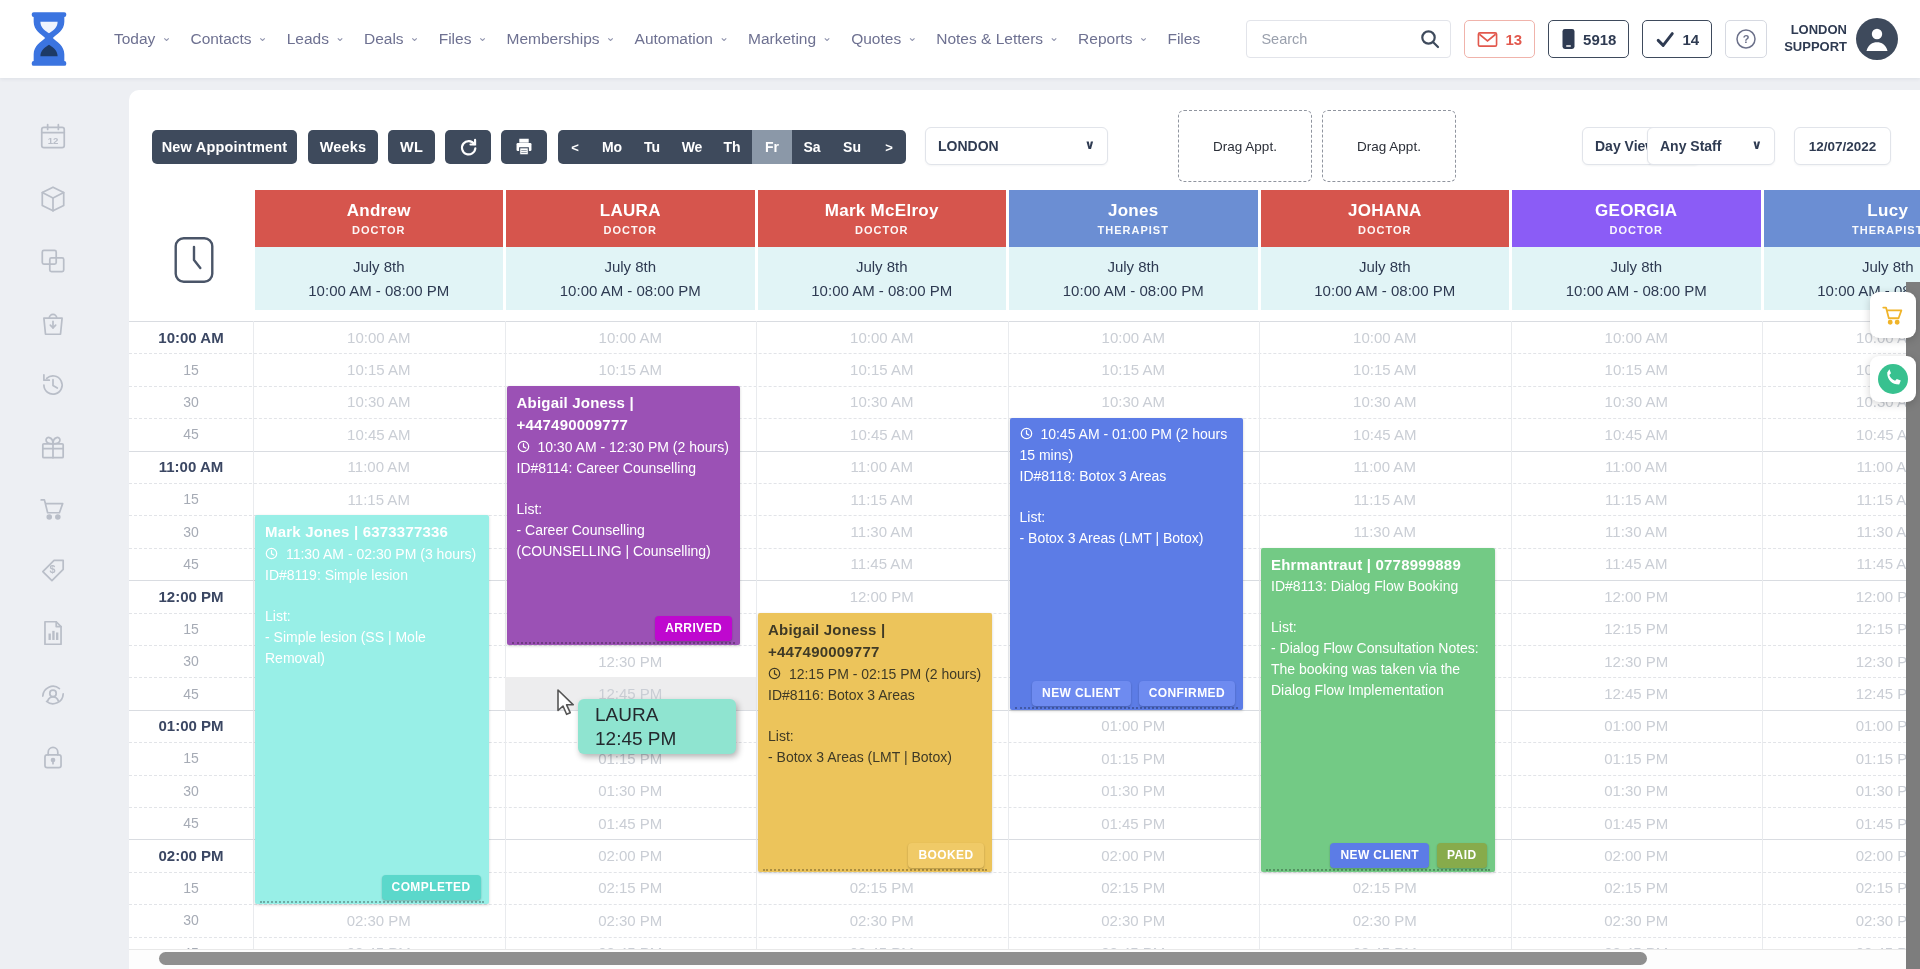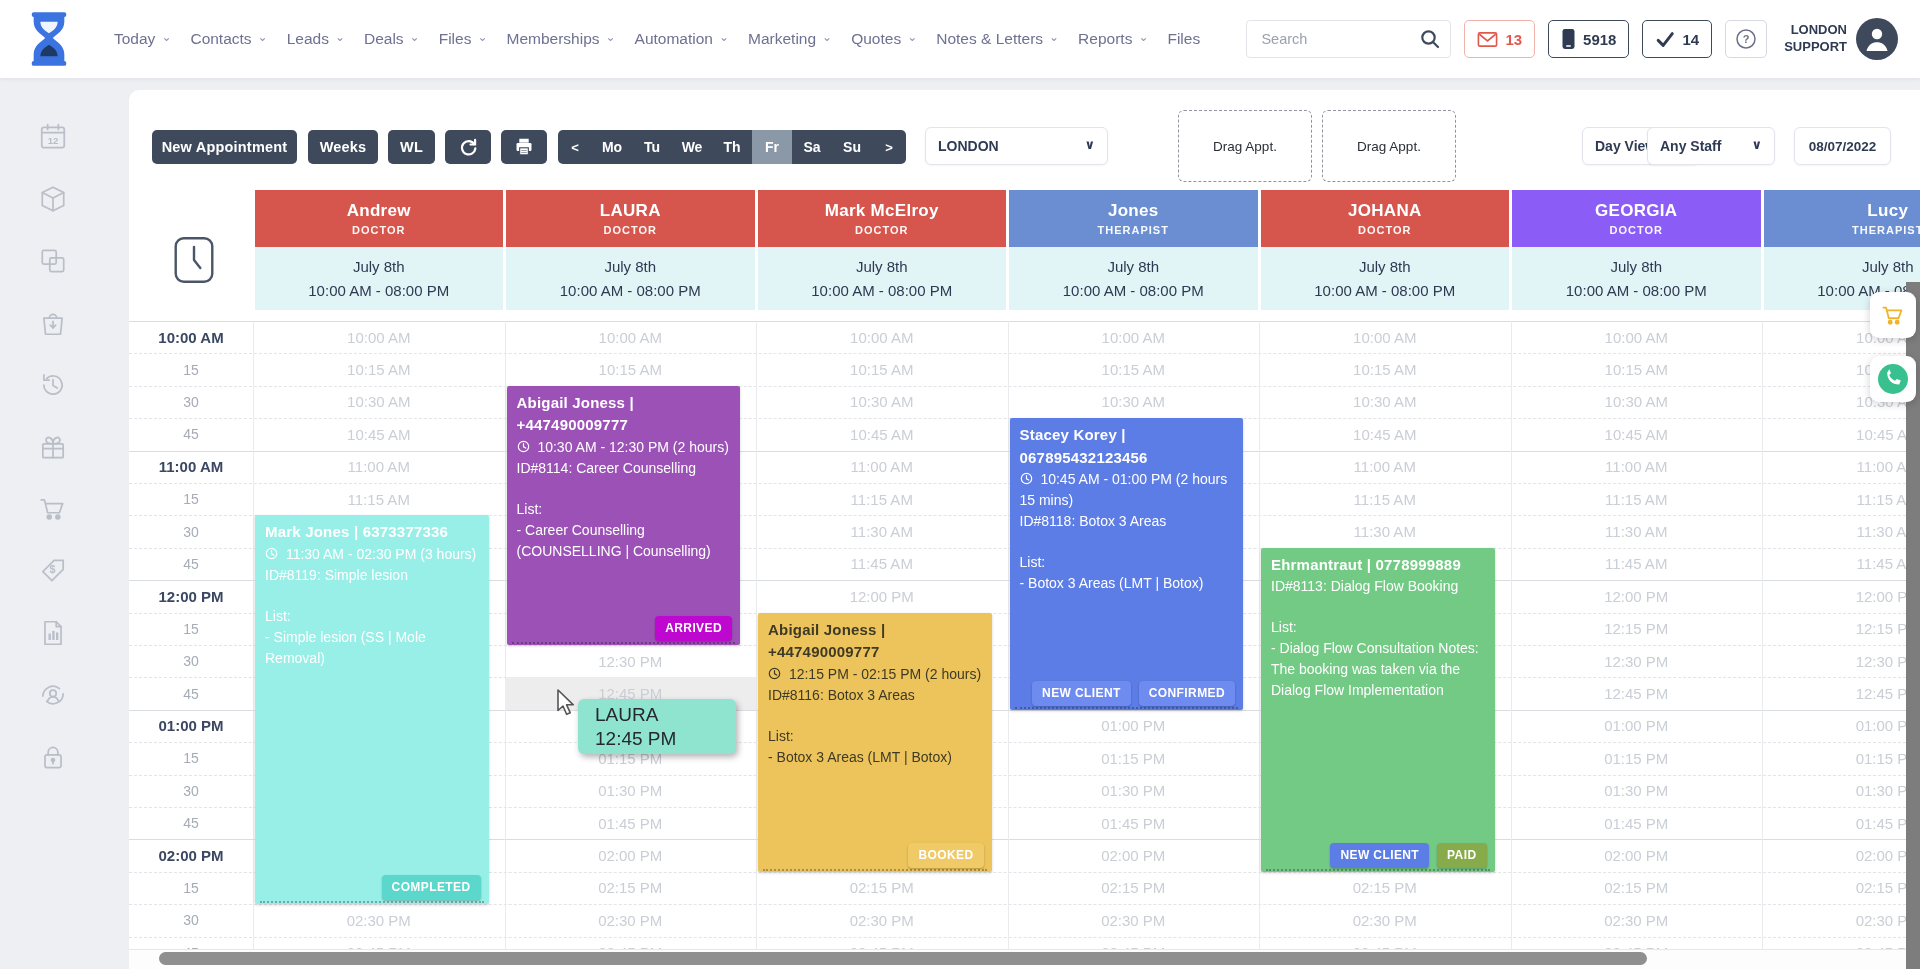--- a/index.html
+++ b/index.html
@@ -322,21 +322,21 @@
 <div class="dragbox" style="left:1178px;">Drag Appt.</div>
 <div class="dragbox" style="left:1322px;">Drag Appt.</div>
 <div class="selbox" style="left:1582px;width:118px;">
   <span>Day View</span>
     <span class="chev">∨</span>
 </div>
 <div class="selbox" style="left:1647px;width:128px;">
   <span>Any Staff</span>
     <span class="chev">∨</span>
 </div>
-<div id="datebox">08/07/2022</div>
+<div id="datebox">12/07/2022</div>
 
 <span class="abs" style="left:172px;top:236px;">
   <svg width="44" height="48" viewBox="0 0 36 42" fill="none" stroke="#4a5568" stroke-width="2.1" stroke-linecap="round" stroke-linejoin="round">
       <rect x="2" y="2" width="32" height="38" rx="7"></rect>
       <polyline points="18,9.5 18,21 23.5,28"></polyline>
     </svg>
 </span>
 
 <div id="calendar">
     <div class="colname" style="left: 254.5px; width: 248.5px; background: rgb(214, 85, 77);">
@@ -899,21 +899,20 @@
         </svg><span> 12:15 PM - 02:15 PM (2 hours)</span></div>
       <div class="l">ID#8116: Botox 3 Areas</div>
       <div class="gap"></div>
       <div class="l">List:</div>
       <div class="l">- Botox 3 Areas (LMT | Botox)</div>
       <div class="badges">
         <span class="badge" style="background: rgb(240, 202, 103); color: rgb(255, 255, 255);">BOOKED</span>
       </div>
     </div>
     <div class="appt" style="left: 1009.5px; top: 418.2px; width: 233.5px; height: 291.6px; background: rgb(92, 124, 230); color: rgb(255, 255, 255);">
-      <div class="t">Stacey Korey | 067895432123456</div>
       <div class="l"><svg class="clock" width="13" height="13" viewBox="0 0 14 14" fill="none" stroke="currentColor" stroke-width="1.3" stroke-linecap="round">
           <circle cx="7" cy="7" r="5.6"></circle>
           <polyline points="7,3.8 7,7.3 9.4,8.7"></polyline>
         </svg><span> 10:45 AM - 01:00 PM (2 hours 15 mins)</span></div>
       <div class="l">ID#8118: Botox 3 Areas</div>
       <div class="gap"></div>
       <div class="l">List:</div>
       <div class="l">- Botox 3 Areas (LMT | Botox)</div>
       <div class="badges">
         <span class="badge" style="background: rgb(110, 139, 240); color: rgb(255, 255, 255);">NEW CLIENT</span>

